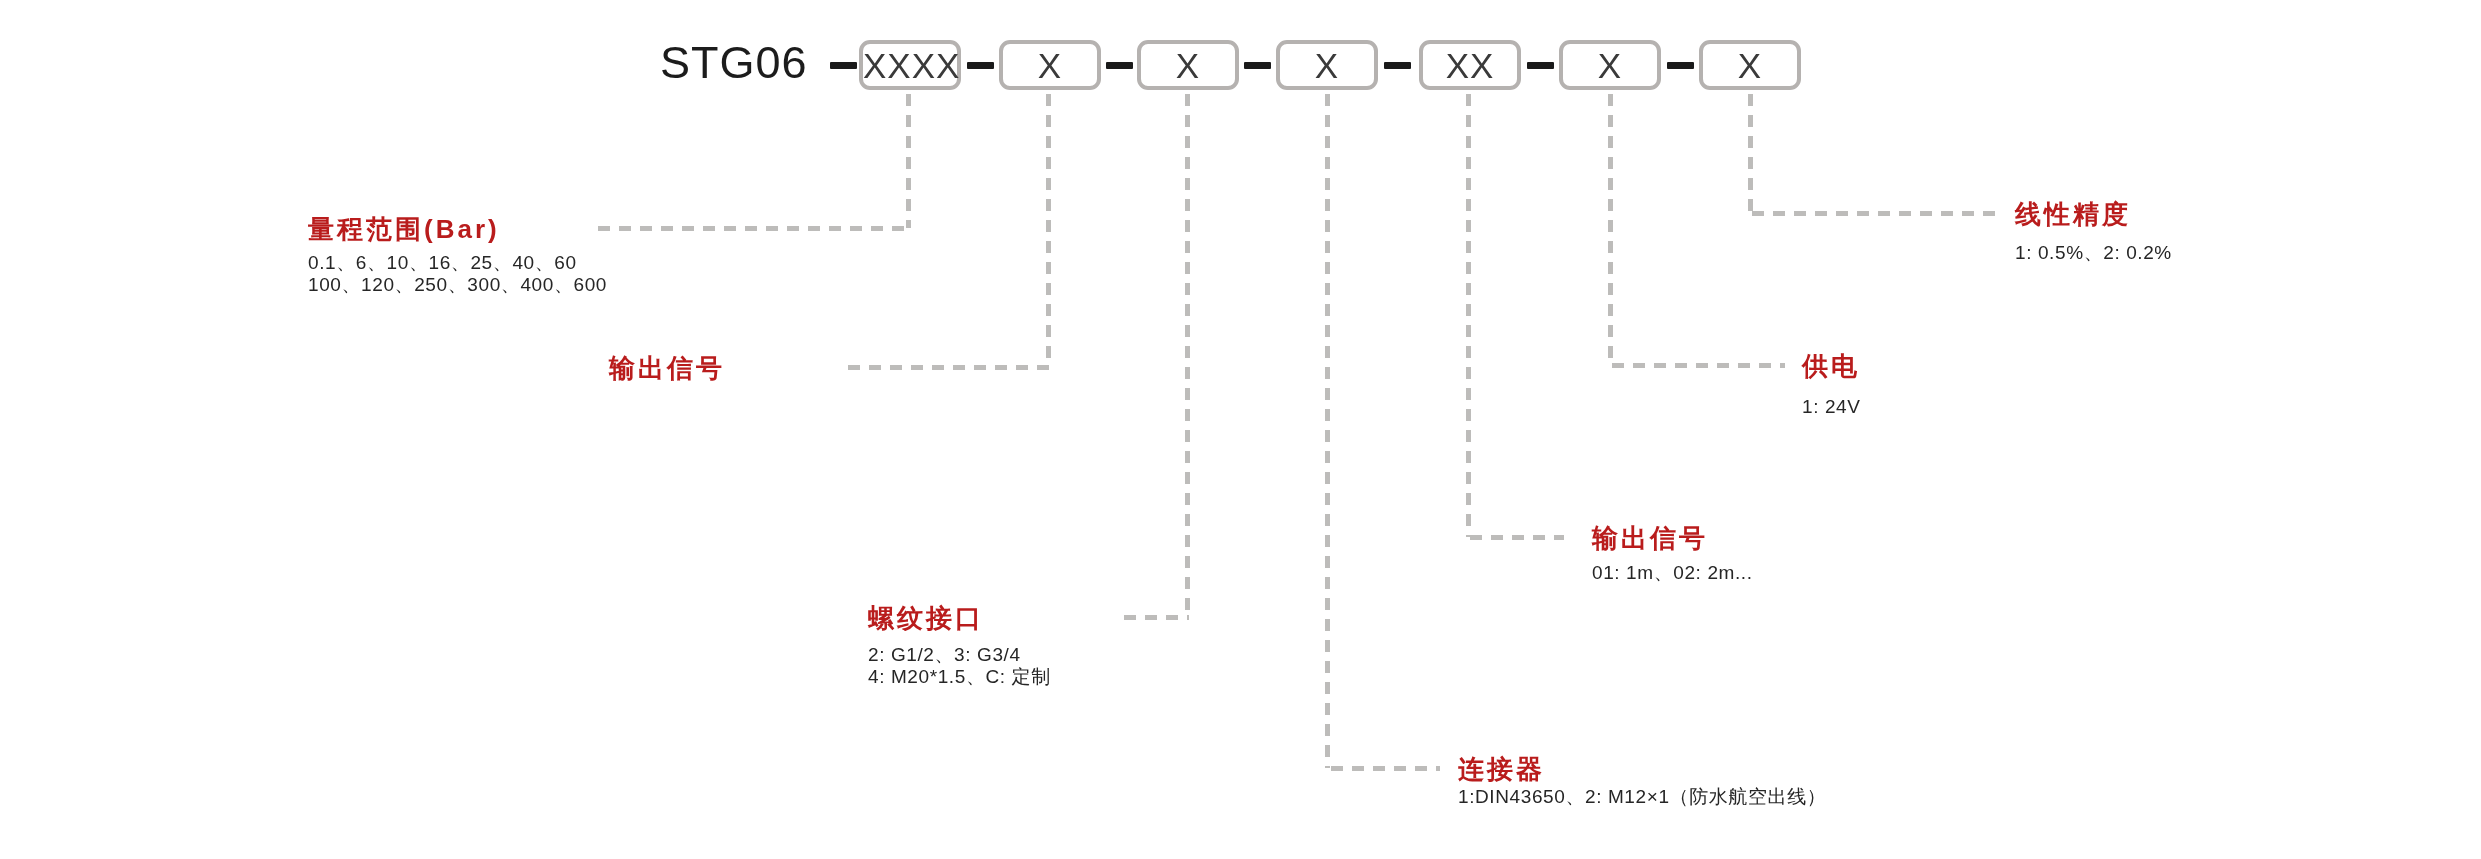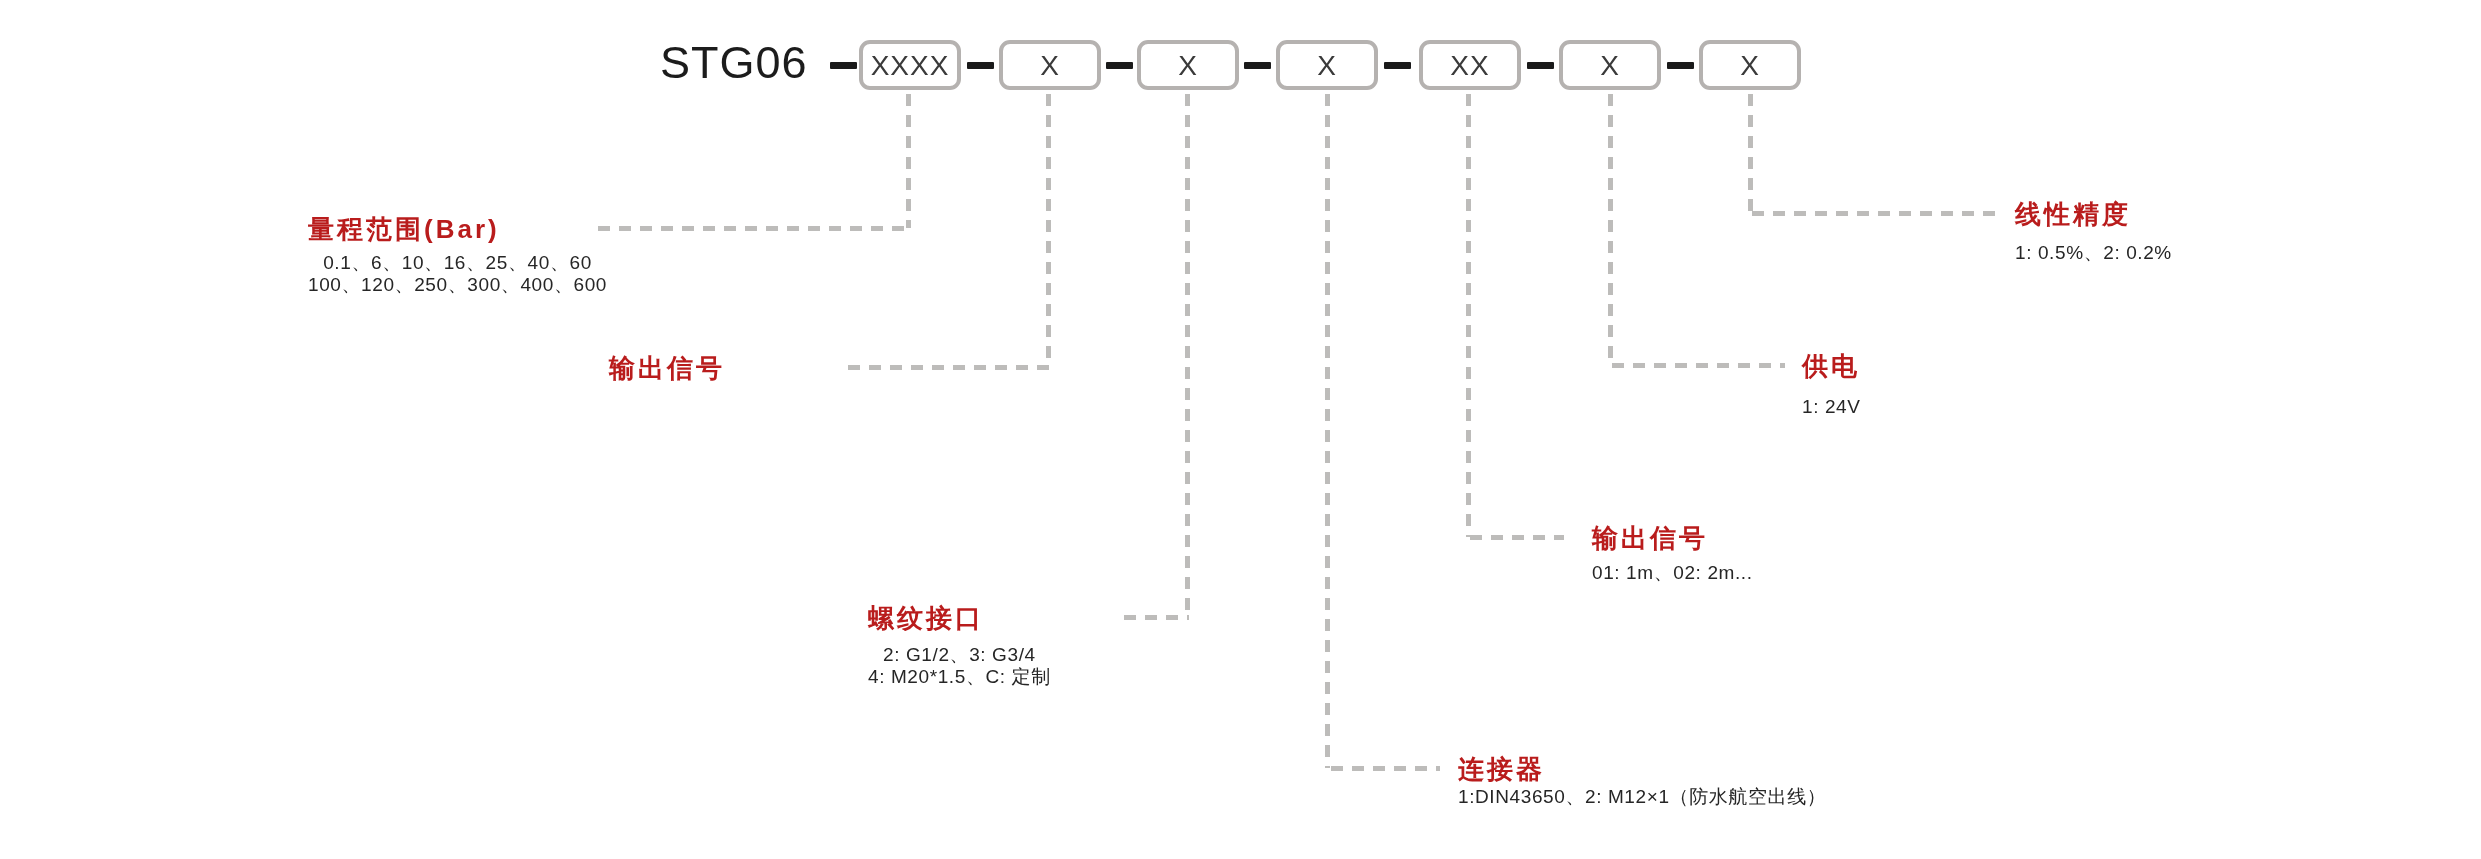--- a/index.html
+++ b/index.html
@@ -13,21 +13,21 @@
   .model{
     position:absolute;left:660px;top:38px;
     font-size:45px;line-height:50px;color:#1c1c1c;
     letter-spacing:1px;font-weight:500;
   }
   .code-box{
     position:absolute;top:40px;width:102px;height:50px;
     box-sizing:border-box;
     border:4px solid #b5b2b0;border-radius:11px;
     background:#ffffff;
-    color:#3a3a3a;font-size:28px;line-height:43px;
+    color:#3a3a3a;font-size:35px;line-height:43px;
     text-align:center;letter-spacing:1px;
   }
   .bdash{
     position:absolute;top:62px;width:27px;height:7px;
     background:#1a1a1a;border-radius:1px;
   }
   .vlead{
     position:absolute;width:5px;
     background:repeating-linear-gradient(180deg,#bdbcba 0 12px,rgba(0,0,0,0) 12px 21px);
   }
@@ -36,21 +36,21 @@
     background:repeating-linear-gradient(90deg,#bdbcba 0 12px,rgba(0,0,0,0) 12px 21px);
   }
   .ftitle{
     position:absolute;
     color:#b91c1c;font-size:26px;line-height:28px;
     letter-spacing:3px;white-space:nowrap;font-weight:bold;
   }
   .flines{
     position:absolute;
     color:#262626;font-size:19px;line-height:22px;
-    letter-spacing:0.6px;white-space:nowrap;text-align:center;
+    letter-spacing:0.6px;white-space:nowrap;
   }
 </style>
 </head>
 <body>
 
 <div class="canvas">
 
   <div class="model">STG06</div>
 
   <div class="bdash" style="left:830px"></div>

